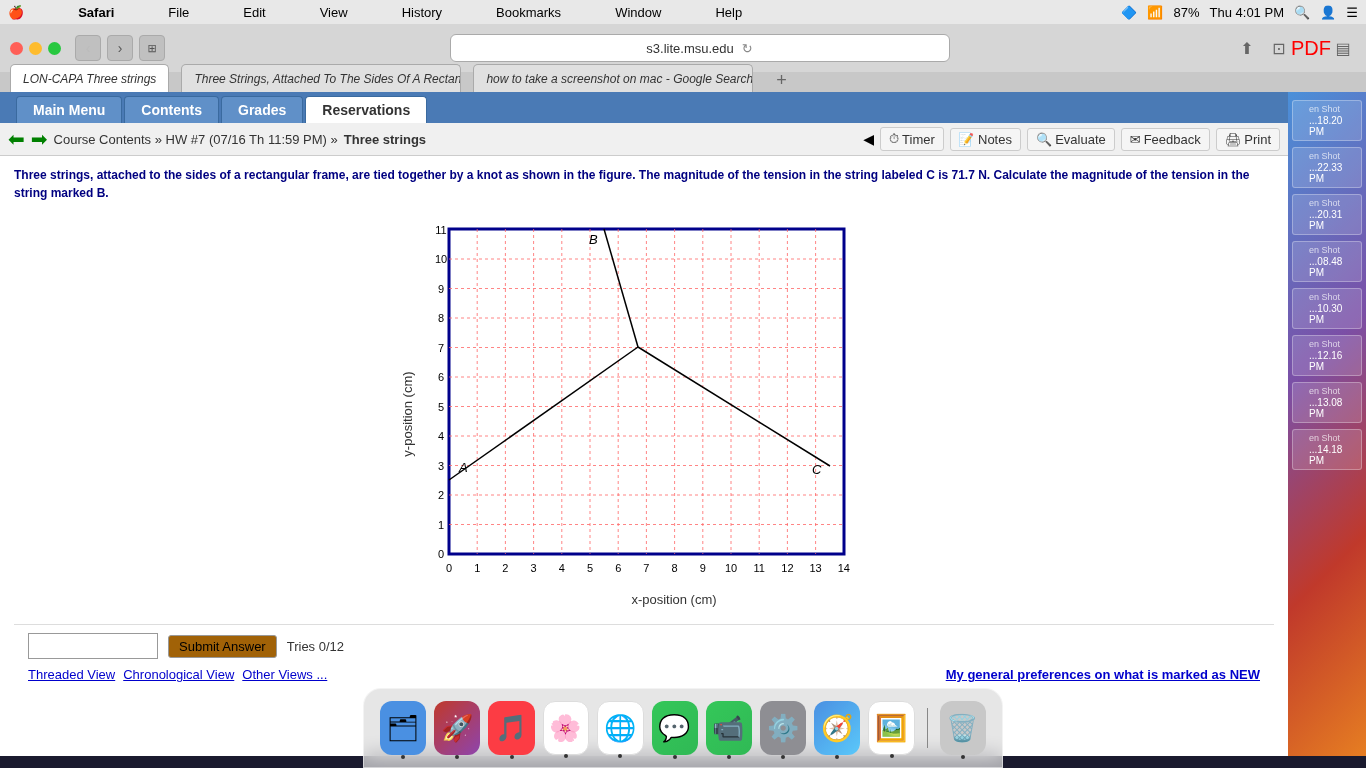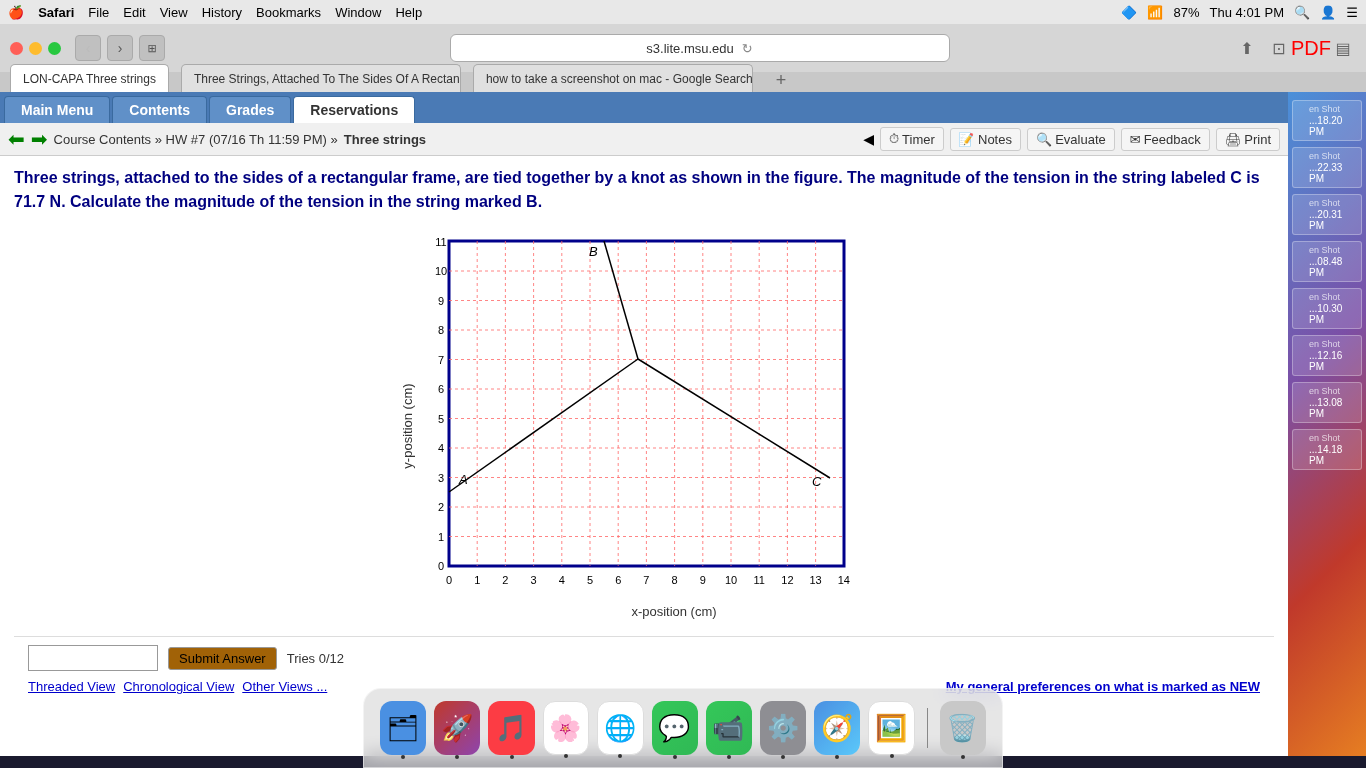--- a/index.html
+++ b/index.html
@@ -10,21 +10,21 @@
       width: 100%;
       height: 24px;
       background: #e8e8e8;
       display: flex;
       align-items: center;
       padding: 0 8px;
       font-size: 13px;
       gap: 14px;
       position: relative;
     }
-    .mac-menubar .menu-item { font-weight: 400; cursor: default; }
+    .mac-menubar .menu-item { font-weight: 400; cursor: default; margin-left: 40px; }
     .mac-menubar .menu-item.bold { font-weight: 600; }
     .mac-menubar-right {
       position: absolute;
       right: 8px;
       display: flex;
       align-items: center;
       gap: 10px;
       font-size: 13px;
     }
 
@@ -87,20 +87,21 @@
     }
 
     
     .browser-tabs {
       display: flex;
       align-items: flex-end;
       padding: 0 10px;
       background: #c8c8c8;
       height: 20px;
       gap: 12px;
+      font-style: italic;
     }
     .browser-tab {
       height: 28px;
       padding: 0 12px;
       background: #e0e0e0;
       border: 1px solid #aaa;
       border-bottom: none;
       border-radius: 5px 5px 0 0;
       display: flex;
       align-items: center;
@@ -136,21 +137,21 @@
       overflow: hidden;
       display: flex;
       flex-direction: column;
     }
 
     
     .loncapa-nav {
       display: flex;
       align-items: stretch;
       background: #4a7ab5;
-      padding: 4px 4px 0 4px;
+      padding: 4px 4px 0 16px;
       gap: 2px;
     }
     .nav-tab {
       padding: 5px 16px;
       font-size: 14px;
       font-weight: bold;
       color: white;
       background: #6090c8;
       border: 1px solid #3a6a9f;
       border-bottom: none;
@@ -199,21 +200,21 @@
     }
 
     
     .problem-content {
       flex: 1;
       padding: 10px 14px;
       overflow-y: auto;
       background: white;
     }
     .problem-text {
-      font-size: 16px;
+      font-size: 12px;
       color: #000080;
       font-weight: bold;
       line-height: 1.5;
       margin-bottom: 12px;
     }
 
     
     .graph-container {
       display: flex;
       justify-content: center;

